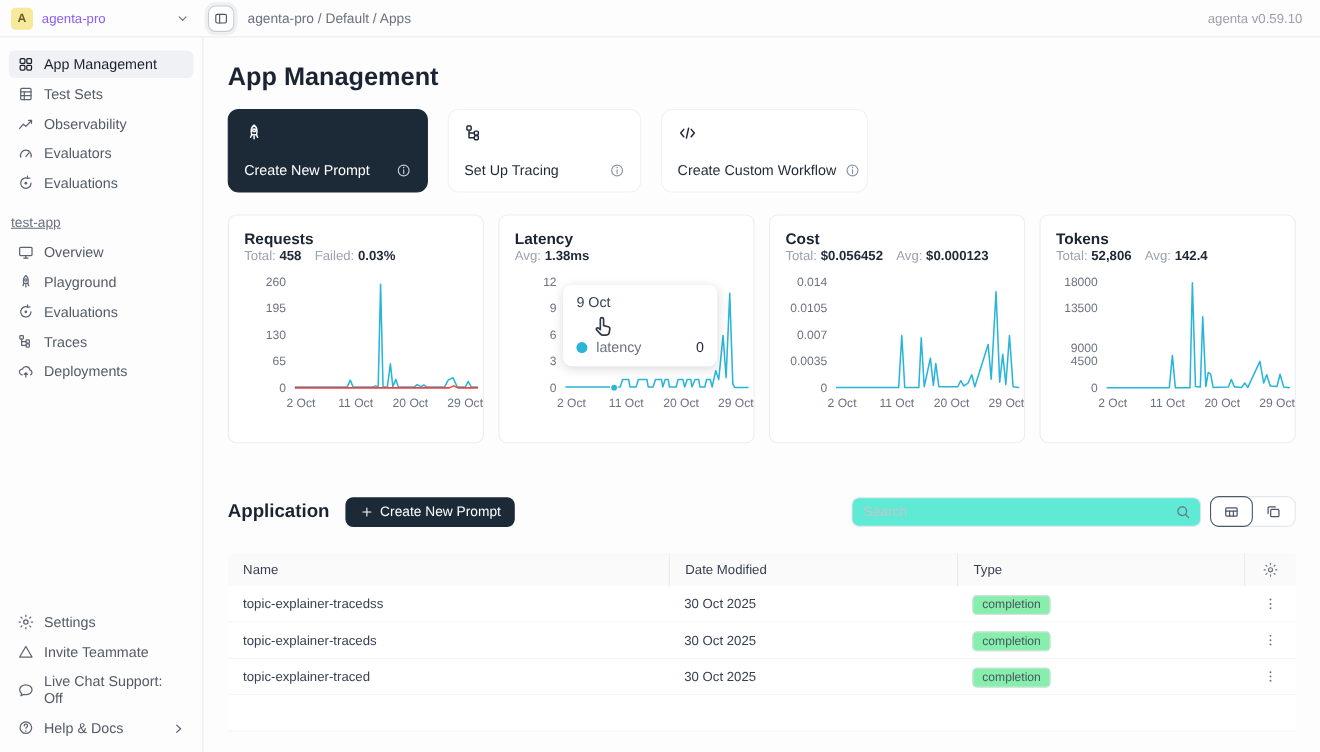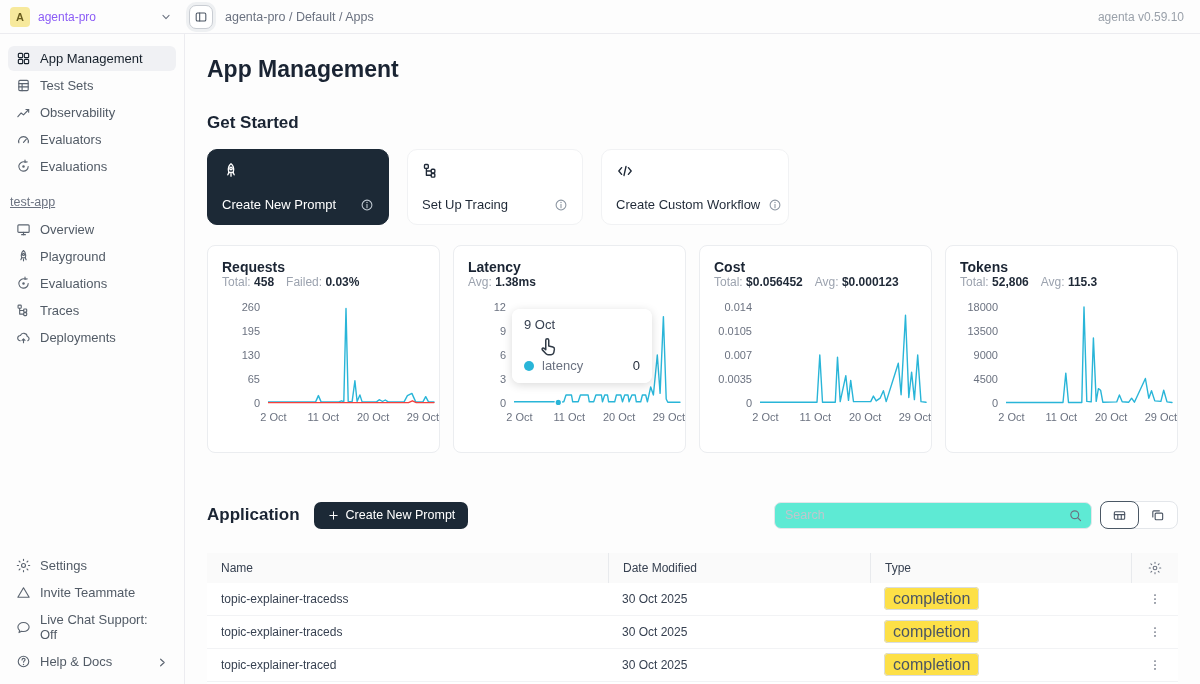--- a/index.html
+++ b/index.html
@@ -104,21 +104,21 @@
   .th { padding:0 14px; display:flex; align-items:center; }
   .th + .th { border-left:1px solid #e8eaed; }
   .th-name { flex:1; } .th-date { width:262px; } .th-type { width:261px; }
   .th-actions { width:47px; justify-content:center; color:#6b7280; }
   .th-actions .icon { width:14px; height:14px; cursor:pointer; }
   .tr { display:flex; align-items:center; height:33px; border-bottom:1px solid #f2f3f5; font-size:12px;
         color:#374151; cursor:pointer; background:#fff; }
   .td { padding:0 14px; }
   .td-name { flex:1; } .td-date { width:262px; } .td-type { width:261px; }
   .td-actions { width:47px; display:flex; justify-content:center; }
-  .tag { border:1px solid #d9dde2; border-radius:4px; padding:2px 8px; font-size:16px; color:#4b5563; background:#fde047; }
+  .tag { border:1px solid #d9dde2; border-radius:4px; padding:2px 8px; font-size:11px; color:#4b5563; background:#86efac; }
   .kebab { width:14px; height:14px; color:#6b7280; cursor:pointer; }
 </style>
 </head>
 <body>
 
 <div class="topbar">
   <div class="tb-left">
     <span class="avatar">A</span>
     <span class="ws-name">agenta-pro</span>
     <span class="icon tb-chevron">
@@ -286,21 +286,20 @@
               <polyline points="6,4.5 9.8,8 6,11.5"></polyline>
             </svg>
           </span></span>
       </div>
     </div>
 </div>
 
 <div class="main">
   <h1 class="page-title">App Management</h1>
 
-  <h2 class="section-heading">Get Started</h2>
   <div class="gs-row">
       <div class="gs-card dark">
         <div class="gs-icon"><span class="icon ">
             <svg viewBox="0 0 16 16" fill="none" stroke="currentColor" stroke-width="1.2" stroke-linecap="round" stroke-linejoin="round">
               <path d="M8 1.6 C6.2 3 5.4 5.4 5.8 7.9 L6.1 9.3 H9.9 L10.2 7.9 C10.6 5.4 9.8 3 8 1.6 Z"></path>
               <circle cx="8" cy="5.8" r="1.1"></circle>
               <path d="M6.1 9.3 L5.2 11.4 M9.9 9.3 L10.8 11.4 M8 10.4 V12.6"></path>
             </svg>
           </span></div>
         <div class="gs-bottom">
@@ -430,26 +429,26 @@
           <div class="xlab" style="left:51.5px">2 Oct</div>
           <div class="xlab" style="left:101.3px">11 Oct</div>
           <div class="xlab" style="left:151.1px">20 Oct</div>
           <div class="xlab" style="left:200.9px">29 Oct</div>
         </div>
       </div>
       <div class="metric-card">
         <div class="mc-title">Tokens</div>
         <div class="mc-stats">
           <span class="stat"><span class="stat-label">Total:</span> <span class="stat-value">52,806</span></span>
-          <span class="stat"><span class="stat-label">Avg:</span> <span class="stat-value">115.3</span></span>
+          <span class="stat"><span class="stat-label">Avg:</span> <span class="stat-value">142.4</span></span>
         </div>
         <div class="chart-area">
           <div class="ylab" style="top:0px">18000</div>
           <div class="ylab" style="top:24px">13500</div>
-          <div class="ylab" style="top:48px">9000</div>
+          <div class="ylab" style="top:60px">9000</div>
           <div class="ylab" style="top:72px">4500</div>
           <div class="ylab" style="top:96px">0</div>
           <svg class="plot" width="170" height="106" viewBox="0 0 170 106">
             <polyline points="0.0,101.5 57.0,101.5 59.8,72.1 62.5,101.5 75.8,101.5 78.0,6.0 80.8,100.4 85.2,100.9 87.4,36.9 90.2,100.4 92.4,87.6 94.6,89.2 96.8,101.2 110.7,100.9 113.4,94.0 116.2,100.7 122.8,101.2 125.6,97.2 128.4,101.2 139.4,77.5 142.8,97.2 145.5,89.7 148.8,99.9 154.9,100.4 157.7,89.2 161.0,100.9 166.0,101.5" fill="none" stroke="#29b5d8" stroke-width="1.4" stroke-linejoin="round" stroke-linecap="round"></polyline>
           </svg>
           <div class="xlab" style="left:51.5px">2 Oct</div>
           <div class="xlab" style="left:101.3px">11 Oct</div>
           <div class="xlab" style="left:151.1px">20 Oct</div>
           <div class="xlab" style="left:200.9px">29 Oct</div>
         </div>

